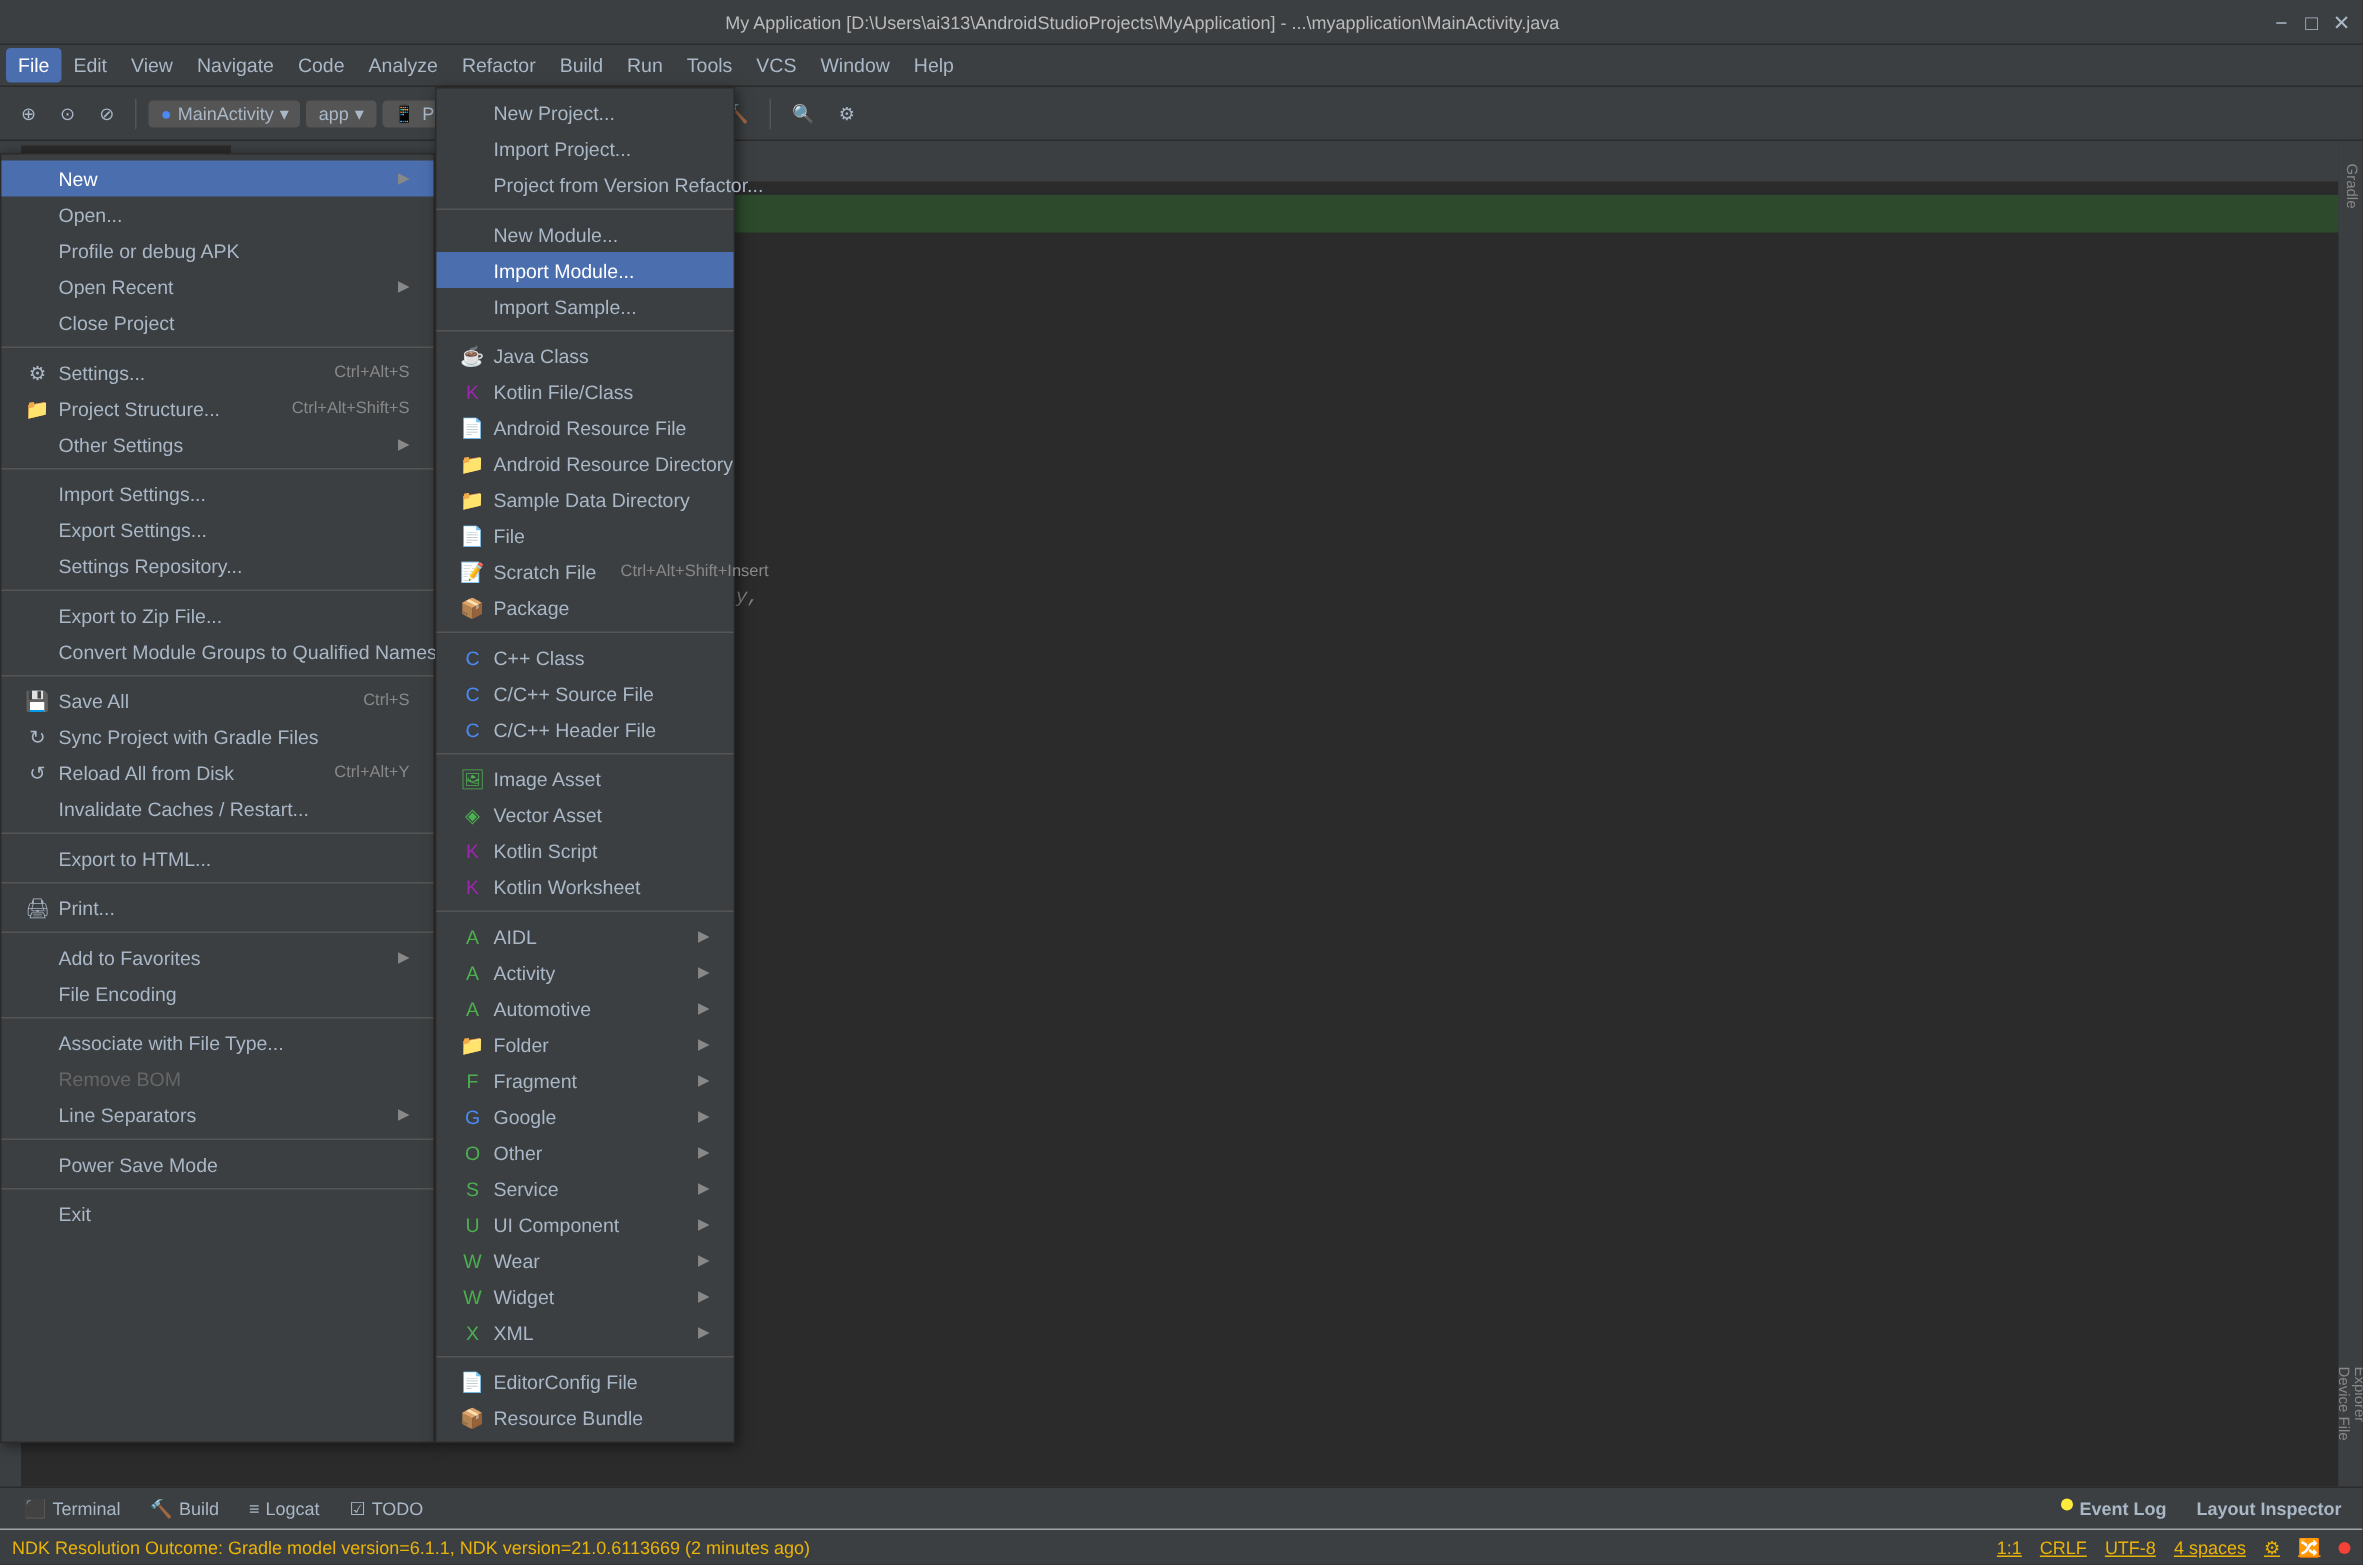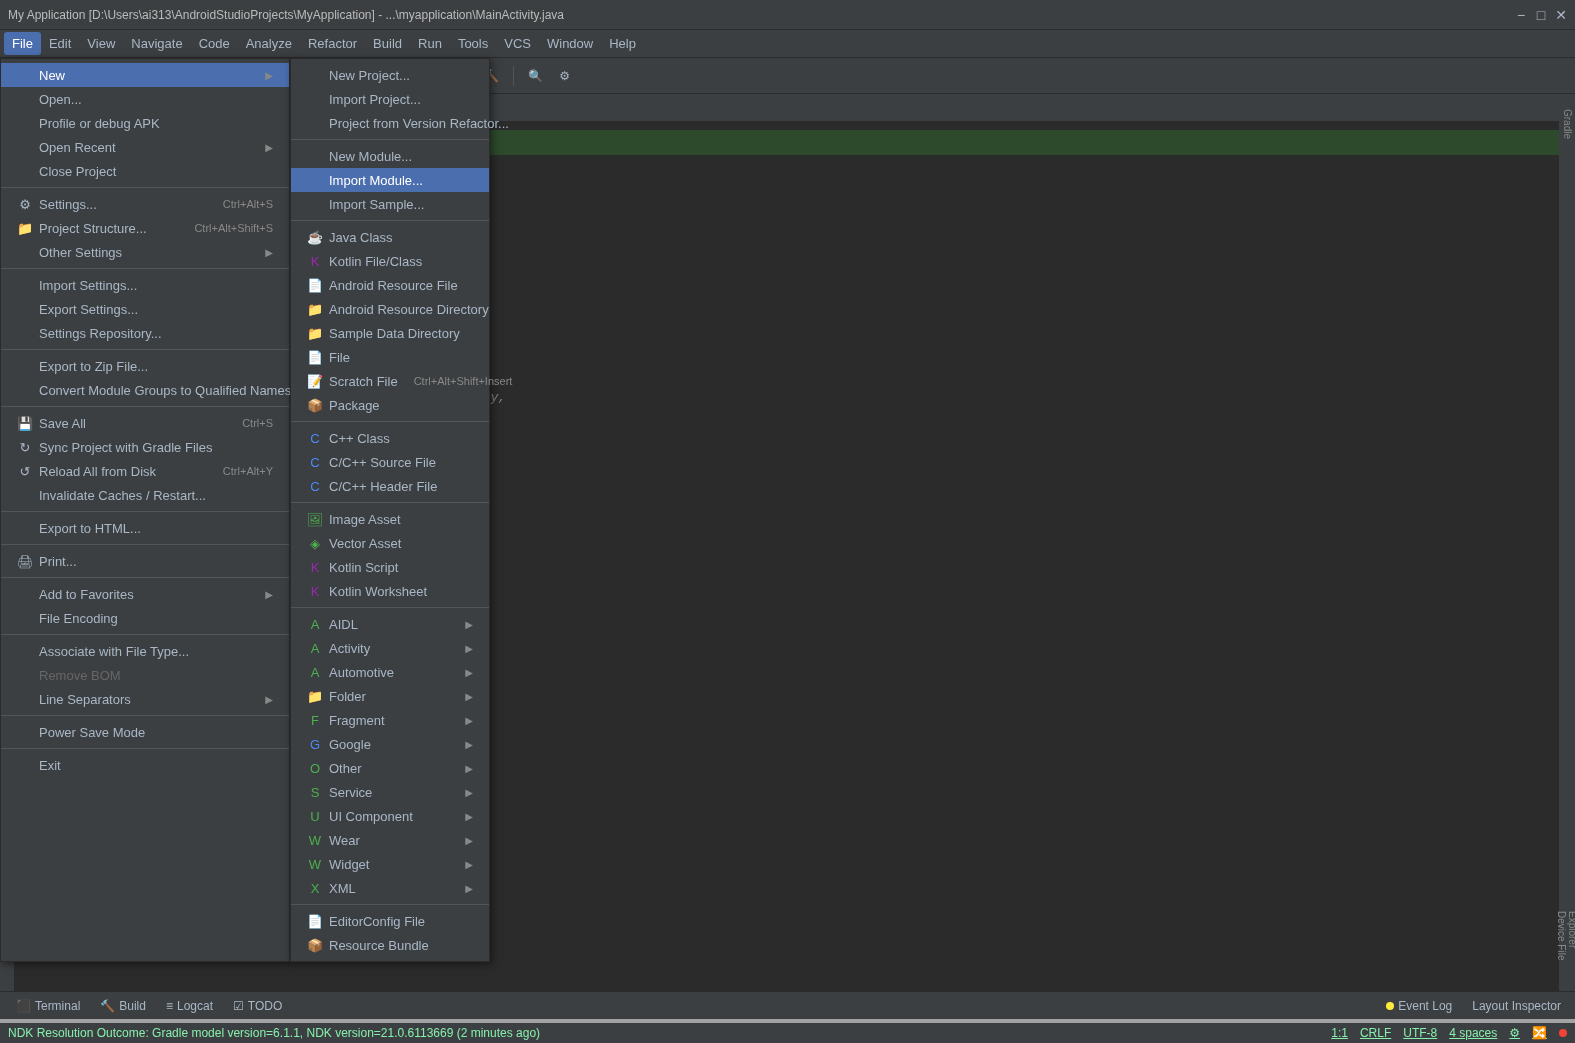--- a/index.html
+++ b/index.html
@@ -20,20 +20,21 @@
       height: 30px;
       display: flex;
       align-items: center;
       padding: 0 8px;
       color: #a9b7c6;
       font-size: 12px;
       border-bottom: 1px solid #2b2b2b;
     }
     .title-bar .title-text {
       flex: 1;
+      text-align: center;
       font-size: 12px;
       color: #bbb;
     }
     .title-bar .window-controls {
       display: flex;
       gap: 8px;
     }
     .window-control {
       width: 12px;
       height: 12px;
@@ -121,22 +122,22 @@
     .cls { color: #a9b7c6; }
 
     
     .status-bar {
       background: #3c3f41;
       height: 24px;
       display: flex;
       align-items: center;
       padding: 0 8px;
       font-size: 12px;
-      color: #86efac;
-      border-top: 4px solid #a3a3a3;
+      color: #eab308;
+      border-top: 1px solid #a3a3a3;
       gap: 16px;
     }
     .status-bar .status-right {
       margin-left: auto;
       display: flex;
       gap: 12px;
       align-items: center;
       text-decoration: underline;
     }
 
@@ -168,20 +169,21 @@
       z-index: 1000;
       display: flex;
     }
 
     .dropdown-menu {
       background: #3c3f41;
       border: 1px solid #2b2b2b;
       box-shadow: 2px 2px 8px rgba(0,0,0,0.5);
       min-width: 200px;
       padding: 4px 0;
+      margin-top: 44px;
     }
     .dropdown-menu.level1 {
       width: 290px;
     }
     .dropdown-menu.level2 {
       width: 200px;
     }
 
     .menu-section-item {
       padding: 4px 16px;
@@ -269,24 +271,25 @@
       border-radius: 3px;
       font-size: 12px;
       color: #a9b7c6;
       display: flex;
       align-items: center;
       gap: 4px;
     }
 
     .event-log-btn {
       display: flex;
-      align-items: center;
+      align-items: flex-start;
       gap: 4px;
       cursor: pointer;
       padding: 2px 6px;
+      font-weight: bold;
     }
     .dot-yellow { width: 8px; height: 8px; border-radius: 50%; background: #ffeb3b; }
     .dot-red { width: 8px; height: 8px; border-radius: 50%; background: #f44336; }
 
   </style>
 </head>
 <body>
 
 <div class="title-bar">
   <span class="title-text">My Application [D:\Users\ai313\AndroidStudioProjects\MyApplication] - ...\myapplication\MainActivity.java</span>

